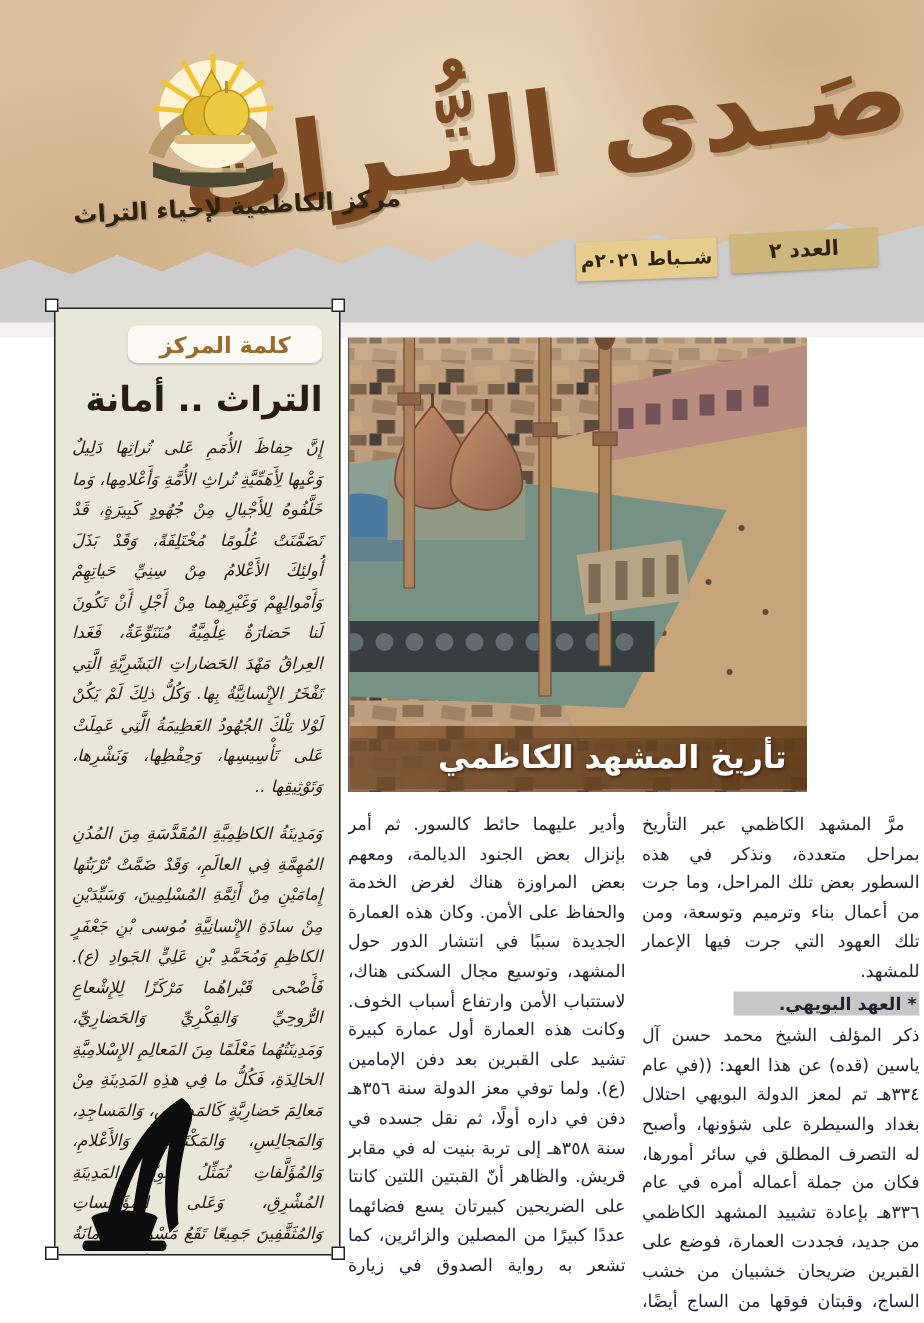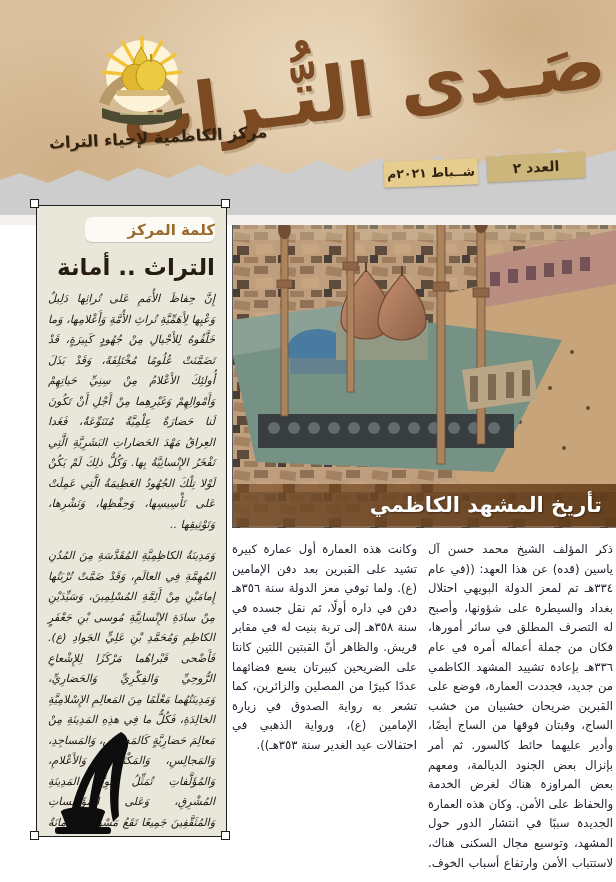--- a/index.html
+++ b/index.html
@@ -48,21 +48,21 @@
     box-shadow:0 1px 2px rgba(0,0,0,.25);
   }
   .issue-date{
     position:absolute; left:384px; top:160px; width:94px; height:26px; z-index:5;
     background:#e6cd8d; transform:rotate(-2deg);
     font-size:12.5px; font-weight:bold; color:#2f2310; text-align:center; line-height:26px;
     box-shadow:0 1px 2px rgba(0,0,0,.25);
   }
   
   .photo{
-    position:absolute; left:232px; top:162px; width:384px; height:366px; z-index:1;
+    position:absolute; left:232px; top:162px; width:306px; height:366px; z-index:1;
     border-left:1px solid #5a5a5a; overflow:hidden; background:#bfa183;
   }
   .photo svg{ display:block; }
   .photo-caption{
     position:absolute; left:0; bottom:2px; width:100%; height:42px;
     background:linear-gradient(270deg, rgba(99,60,24,.88), rgba(124,79,38,.66));
     color:#fff; font-size:21px; font-weight:bold; line-height:42px;
     padding:0 14px; text-shadow:1px 1px 2px rgba(40,20,5,.6);
   }
   
@@ -74,21 +74,21 @@
   .corner{
     position:absolute; width:9px; height:9px; background:#fff;
     border:1.5px solid #1f1f1f; z-index:7;
   }
   .c-tl{ left:30px;  top:199px; }
   .c-tr{ left:221px; top:199px; }
   .c-bl{ left:30px;  top:831px; }
   .c-br{ left:221px; top:831px; }
   .kicker{
     width:130px; height:25px; background:#fbfaf5; border-radius:7px;
-    text-align:right; line-height:25px; margin-top:3px;
+    text-align:center; line-height:25px; margin-top:3px;
     box-shadow:0 1px 1px rgba(0,0,0,.15);
   }
   .kicker span{ color:#9a6b2f; font-weight:bold; font-size:15px; }
   .sb-title{
     font-size:23px; font-weight:bold; color:#261d12; 
     margin:12px 0 9px;
   }
   .sb-p{
     font-size:11px; line-height:20.5px; text-align:justify; color:#201910;
     margin-bottom:11px;
@@ -253,16 +253,18 @@
       <svg width="92" height="104" viewBox="0 0 92 104">
         <path d="M78 2 C58 14 36 44 28 82 C26 92 25 100 26 104 L33 104 C34 88 40 62 52 42 C47 64 44 84 45 102 L52 100 C52 78 58 52 70 32 C66 54 66 76 70 92 L76 86 C74 66 78 38 84 20 C87 12 84 5 78 2 Z" fill="#0d0d0d"></path>
         <ellipse cx="40" cy="82" rx="22" ry="5" fill="#0d0d0d"></ellipse>
         <path d="M18 82 L62 82 L56 98 L24 98 Z" fill="#0d0d0d"></path>
         <rect x="12" y="97" width="56" height="7" rx="3" fill="#0d0d0d"></rect>
       </svg>
     </div>
   </aside>
 
   <main class="article">
+    <p class="a-p intro">مرَّ المشهد الكاظمي عبر التأريخ بمراحل متعددة، ونذكر في هذه السطور بعض تلك المراحل، وما جرت من أعمال بناء وترميم وتوسعة، ومن تلك العهود التي جرت فيها الإعمار للمشهد.</p>
+    <p class="a-sub"><span>* العهد البويهي.</span></p>
     <p class="a-p">ذكر المؤلف الشيخ محمد حسن آل ياسين (قده) عن هذا العهد: ((في عام ٣٣٤هـ تم لمعز الدولة البويهي احتلال بغداد والسيطرة على شؤونها، وأصبح له التصرف المطلق في سائر أمورها، فكان من جملة أعماله أمره في عام ٣٣٦هـ بإعادة تشييد المشهد الكاظمي من جديد، فجددت العمارة، فوضع على القبرين ضريحان خشبيان من خشب الساج، وقبتان فوقها من الساج أيضًا، وأدير عليهما حائط كالسور. ثم أمر بإنزال بعض الجنود الديالمة، ومعهم بعض المراوزة هناك لغرض الخدمة والحفاظ على الأمن. وكان هذه العمارة الجديدة سببًا في انتشار الدور حول المشهد، وتوسيع مجال السكنى هناك، لاستتباب الأمن وارتفاع أسباب الخوف. وكانت هذه العمارة أول عمارة كبيرة تشيد على القبرين بعد دفن الإمامين (ع). ولما توفي معز الدولة سنة ٣٥٦هـ دفن في داره أولًا، ثم نقل جسده في سنة ٣٥٨هـ إلى تربة بنيت له في مقابر قريش. والظاهر أنّ القبتين اللتين كانتا على الضريحين كبيرتان يسع فضائهما عددًا كبيرًا من المصلين والزائرين، كما تشعر به رواية الصدوق في زيارة الإمامين (ع)، ورواية الذهبي في احتفالات عيد الغدير سنة ٣٥٣هـ)).</p>
   </main>
 
 </div>
 
 </body></html>

